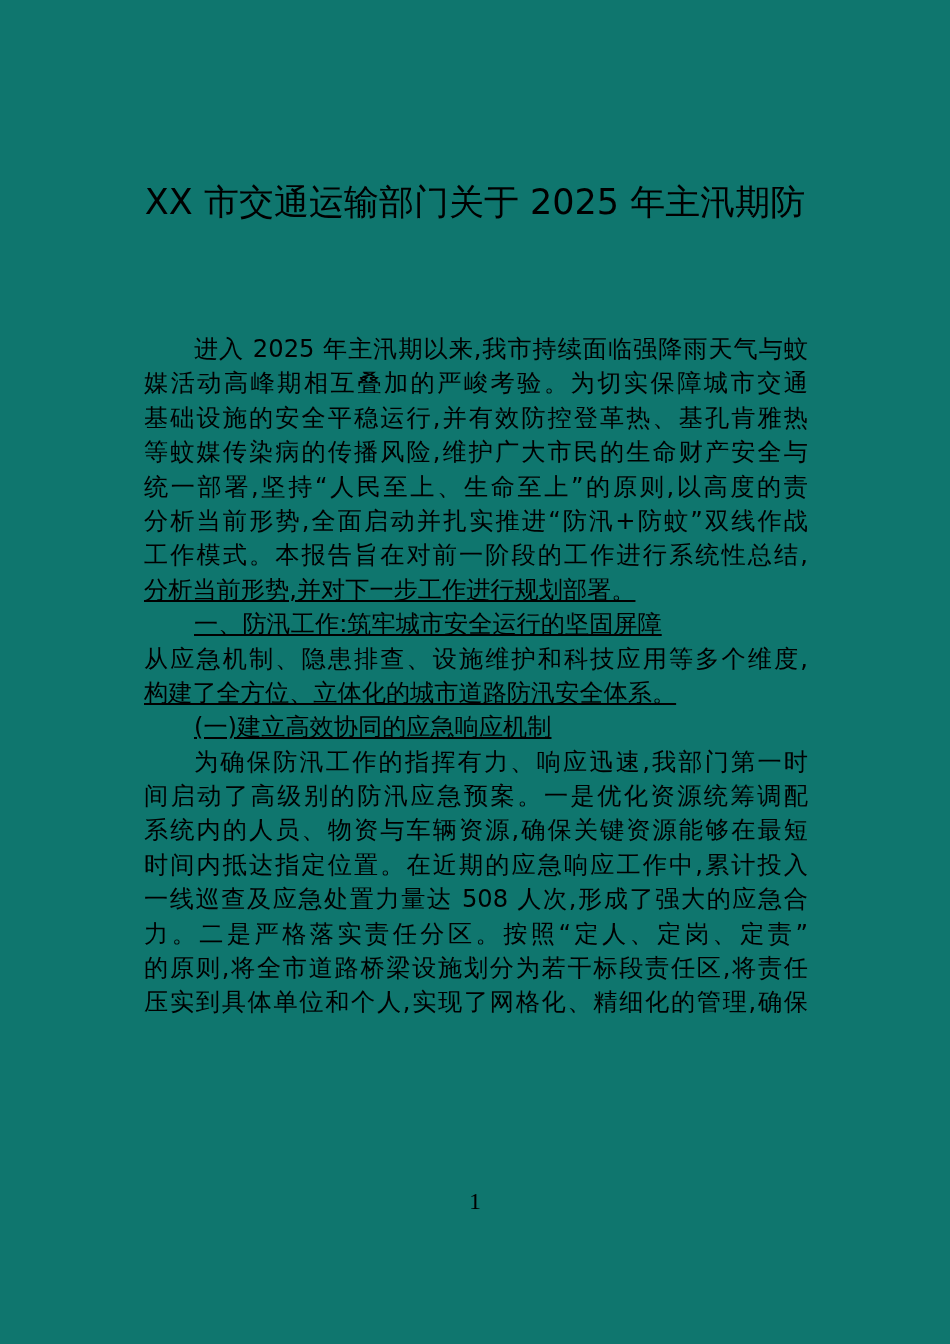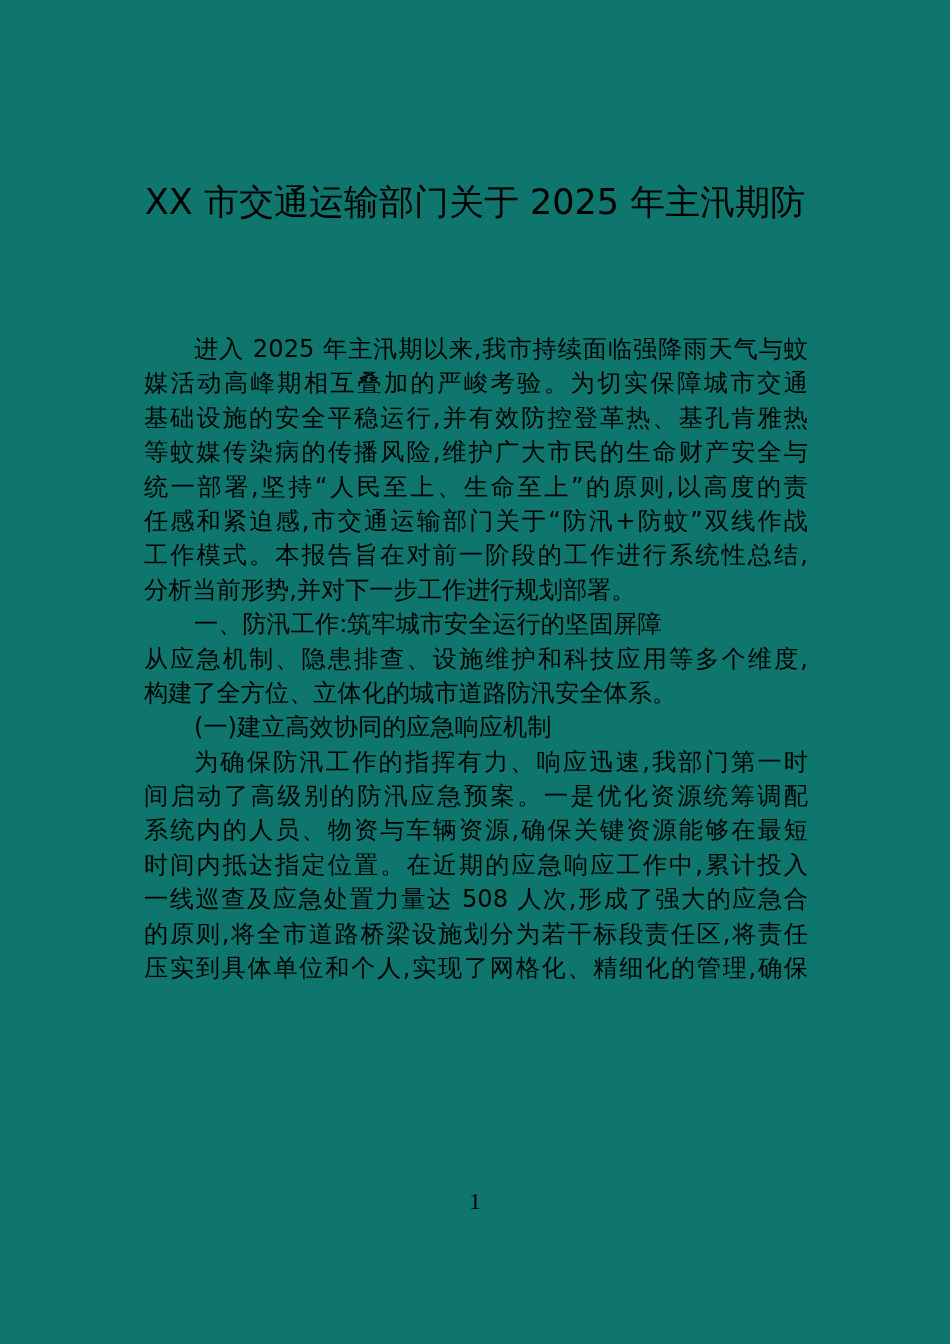--- a/index.html
+++ b/index.html
@@ -17,50 +17,51 @@
   .title span { display: block; white-space: nowrap; }
   .body {
     position: absolute; left: 144px; top: 332px; width: 664px;
   }
   .line {
     display: block; height: 34.4px; line-height: 34.4px;
     font-size: 24.2px; white-space: nowrap;
     text-align: justify; text-align-last: justify;
   }
   .line.indent { padding-left: 50px; }
-  .line.last { text-align-last: left; }
+  .line.last { text-align-last: left; text-decoration: underline; }
   .pagenum {
     position: absolute; left: 0; width: 950px; top: 1188px;
     text-align: center; font-family: "Liberation Serif", serif; font-size: 24px;
   }
 </style>
 </head>
 <body>
 
 <div class="page">
   <h1 class="title">
     <span>XX 市交通运输部门关于 2025 年主汛期防</span>
   </h1>
 
   <div class="body" id="body-lines">
       <span class="line indent">进入 2025 年主汛期以来,我市持续面临强降雨天气与蚊</span>
       <span class="line">媒活动高峰期相互叠加的严峻考验。为切实保障城市交通</span>
       <span class="line">基础设施的安全平稳运行,并有效防控登革热、基孔肯雅热</span>
       <span class="line">等蚊媒传染病的传播风险,维护广大市民的生命财产安全与</span>
       <span class="line">统一部署,坚持“人民至上、生命至上”的原则,以高度的责</span>
-      <span class="line">任感和紧迫感,市交通运输部门关于“防汛+防蚊”双线作战</span>
+      <span class="line">分析当前形势,全面启动并扎实推进“防汛+防蚊”双线作战</span>
       <span class="line">工作模式。本报告旨在对前一阶段的工作进行系统性总结,</span>
       <span class="line last">分析当前形势,并对下一步工作进行规划部署。</span>
       <span class="line indent last">一、防汛工作:筑牢城市安全运行的坚固屏障</span>
       <span class="line">从应急机制、隐患排查、设施维护和科技应用等多个维度,</span>
       <span class="line last">构建了全方位、立体化的城市道路防汛安全体系。</span>
       <span class="line indent last">(一)建立高效协同的应急响应机制</span>
       <span class="line indent">为确保防汛工作的指挥有力、响应迅速,我部门第一时</span>
       <span class="line">间启动了高级别的防汛应急预案。一是优化资源统筹调配</span>
       <span class="line">系统内的人员、物资与车辆资源,确保关键资源能够在最短</span>
       <span class="line">时间内抵达指定位置。在近期的应急响应工作中,累计投入</span>
       <span class="line">一线巡查及应急处置力量达 508 人次,形成了强大的应急合</span>
+      <span class="line">力。二是严格落实责任分区。按照“定人、定岗、定责”</span>
       <span class="line">的原则,将全市道路桥梁设施划分为若干标段责任区,将责任</span>
       <span class="line">压实到具体单位和个人,实现了网格化、精细化的管理,确保</span>
     </div>
 
   <div class="pagenum">1</div>
 </div>
 
 </body></html>

